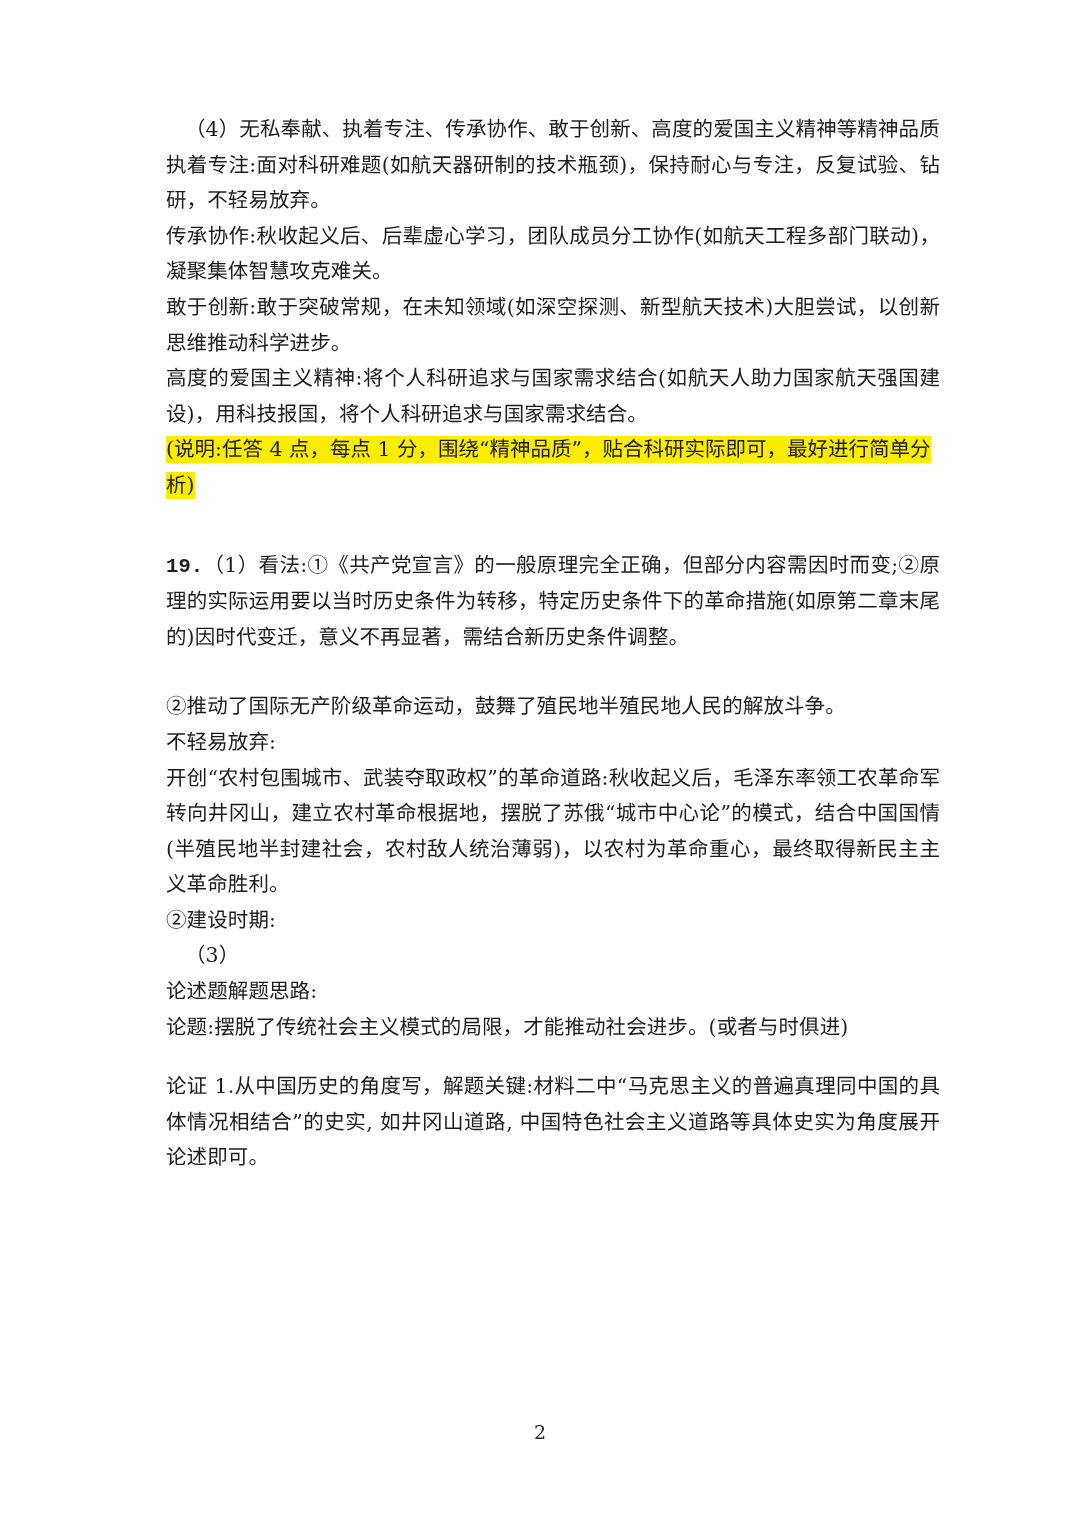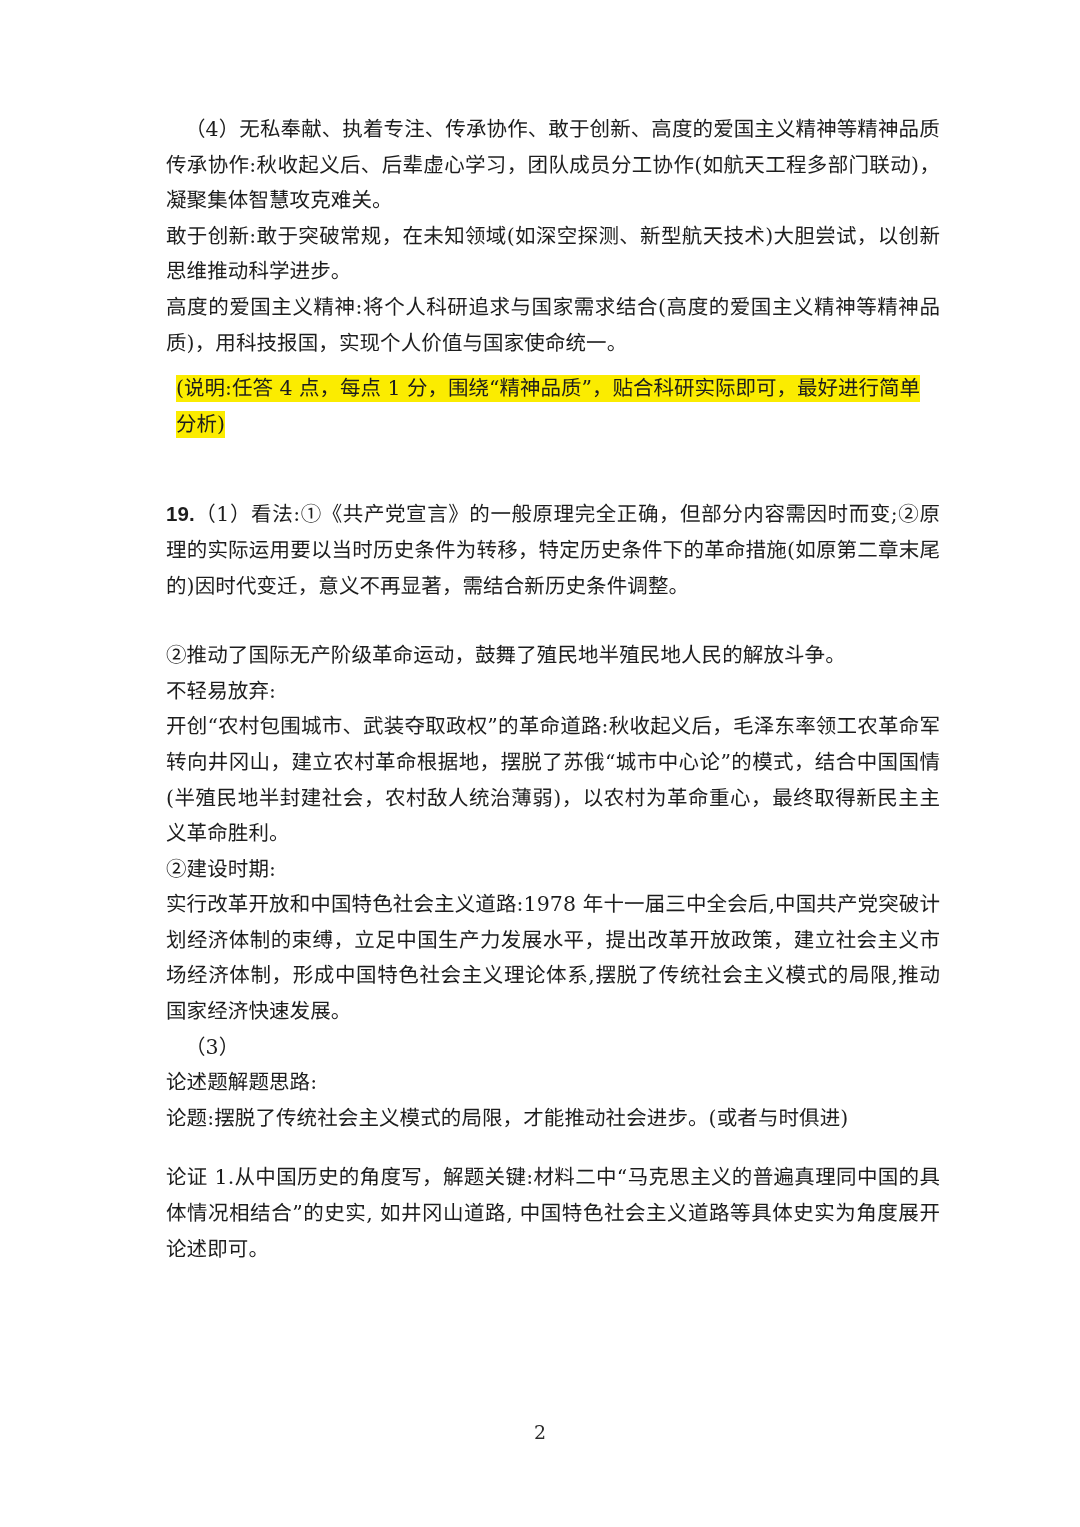--- a/index.html
+++ b/index.html
@@ -40,36 +40,36 @@
     color: #1d1d1d;
     word-break: break-all;
   }
   .blk { margin: 0; }
   .gap-md { height: 24px; }
   .gap-lg { height: 34px; }
   .gap-xl { height: 44px; }
 
   .indent { text-indent: 19px; }
   .num-head {
-    font-family: Liberation Sans, sans-serif;
+    font-family: Liberation Mono, monospace;
     font-weight: 700;
   }
 
   
   .hl {
     background-color: #fbec00;
     box-decoration-break: clone;
     -webkit-box-decoration-break: clone;
     padding: 1px 0 2px 0;
   }
   .hl-line {
     font-size: 20.5px;
     line-height: 35.6px;
     text-align: left;
-    margin: 10px;
+    margin: 0;
     color: #1d1d1d;
     word-break: break-all;
   }
 
   .page-number {
     position: absolute;
     left: 0;
     top: 1421px;
     width: 1080px;
     text-align: center;
@@ -79,40 +79,40 @@
   }
 </style>
 </head>
 <body>
 
 <div class="page">
   <div class="content">
 
     <div class="blk">
       <p class="ln indent">（4）无私奉献、执着专注、传承协作、敢于创新、高度的爱国主义精神等精神品质</p>
+      <p class="ln">执着专注:面对科研难题(如航天器研制的技术瓶颈)，保持耐心与专注，反复试验、钻研，不轻易放弃。</p>
       <p class="ln">传承协作:秋收起义后、后辈虚心学习，团队成员分工协作(如航天工程多部门联动)，凝聚集体智慧攻克难关。</p>
       <p class="ln">敢于创新:敢于突破常规，在未知领域(如深空探测、新型航天技术)大胆尝试，以创新思维推动科学进步。</p>
-      <p class="ln">高度的爱国主义精神:将个人科研追求与国家需求结合(高度的爱国主义精神等精神品质)，用科技报国，实现个人价值与国家使命统一。</p>
+      <p class="ln">高度的爱国主义精神:将个人科研追求与国家需求结合(如航天人助力国家航天强国建设)，用科技报国，将个人科研追求与国家需求结合。</p>
       <p class="hl-line"><span class="hl">(说明:任答 4 点，每点 1 分，围绕“精神品质”，贴合科研实际即可，最好进行简单分析)</span></p>
     </div>
 
     <div class="gap-xl"></div>
 
     <div class="blk">
       <p class="ln"><span class="num-head">19.</span><span>（1）</span><span>看法:①《共产党宣言》的一般原理完全正确，但部分内容需因时而变;②原理的实际运用要以当时历史条件为转移，特定历史条件下的革命措施(如原第二章末尾的)因时代变迁，意义不再显著，需结合新历史条件调整。</span></p>
     </div>
 
     <div class="gap-lg"></div>
 
     <div class="blk">
       <p class="ln">②推动了国际无产阶级革命运动，鼓舞了殖民地半殖民地人民的解放斗争。</p>
       <p class="ln">不轻易放弃:</p>
       <p class="ln">开创“农村包围城市、武装夺取政权”的革命道路:秋收起义后，毛泽东率领工农革命军转向井冈山，建立农村革命根据地，摆脱了苏俄“城市中心论”的模式，结合中国国情(半殖民地半封建社会，农村敌人统治薄弱)，以农村为革命重心，最终取得新民主主义革命胜利。</p>
       <p class="ln">②建设时期:</p>
-      <p class="ln">实行改革开放和中国特色社会主义道路:1978 年十一届三中全会后,中国共产党突破计划经济体制的束缚，立足中国生产力发展水平，提出改革开放政策，建立社会主义市场经济体制，形成中国特色社会主义理论体系,摆脱了传统社会主义模式的局限,推动国家经济快速发展。</p>
     </div>
 
     <div class="blk">
       <p class="ln indent">（3）</p>
       <p class="ln">论述题解题思路:</p>
       <p class="ln">论题:摆脱了传统社会主义模式的局限，才能推动社会进步。(或者与时俱进)</p>
 
       <div class="gap-md"></div>
 
       <p class="ln">论证 1.从中国历史的角度写，解题关键:材料二中“马克思主义的普遍真理同中国的具体情况相结合”的史实, 如井冈山道路, 中国特色社会主义道路等具体史实为角度展开论述即可。</p>

